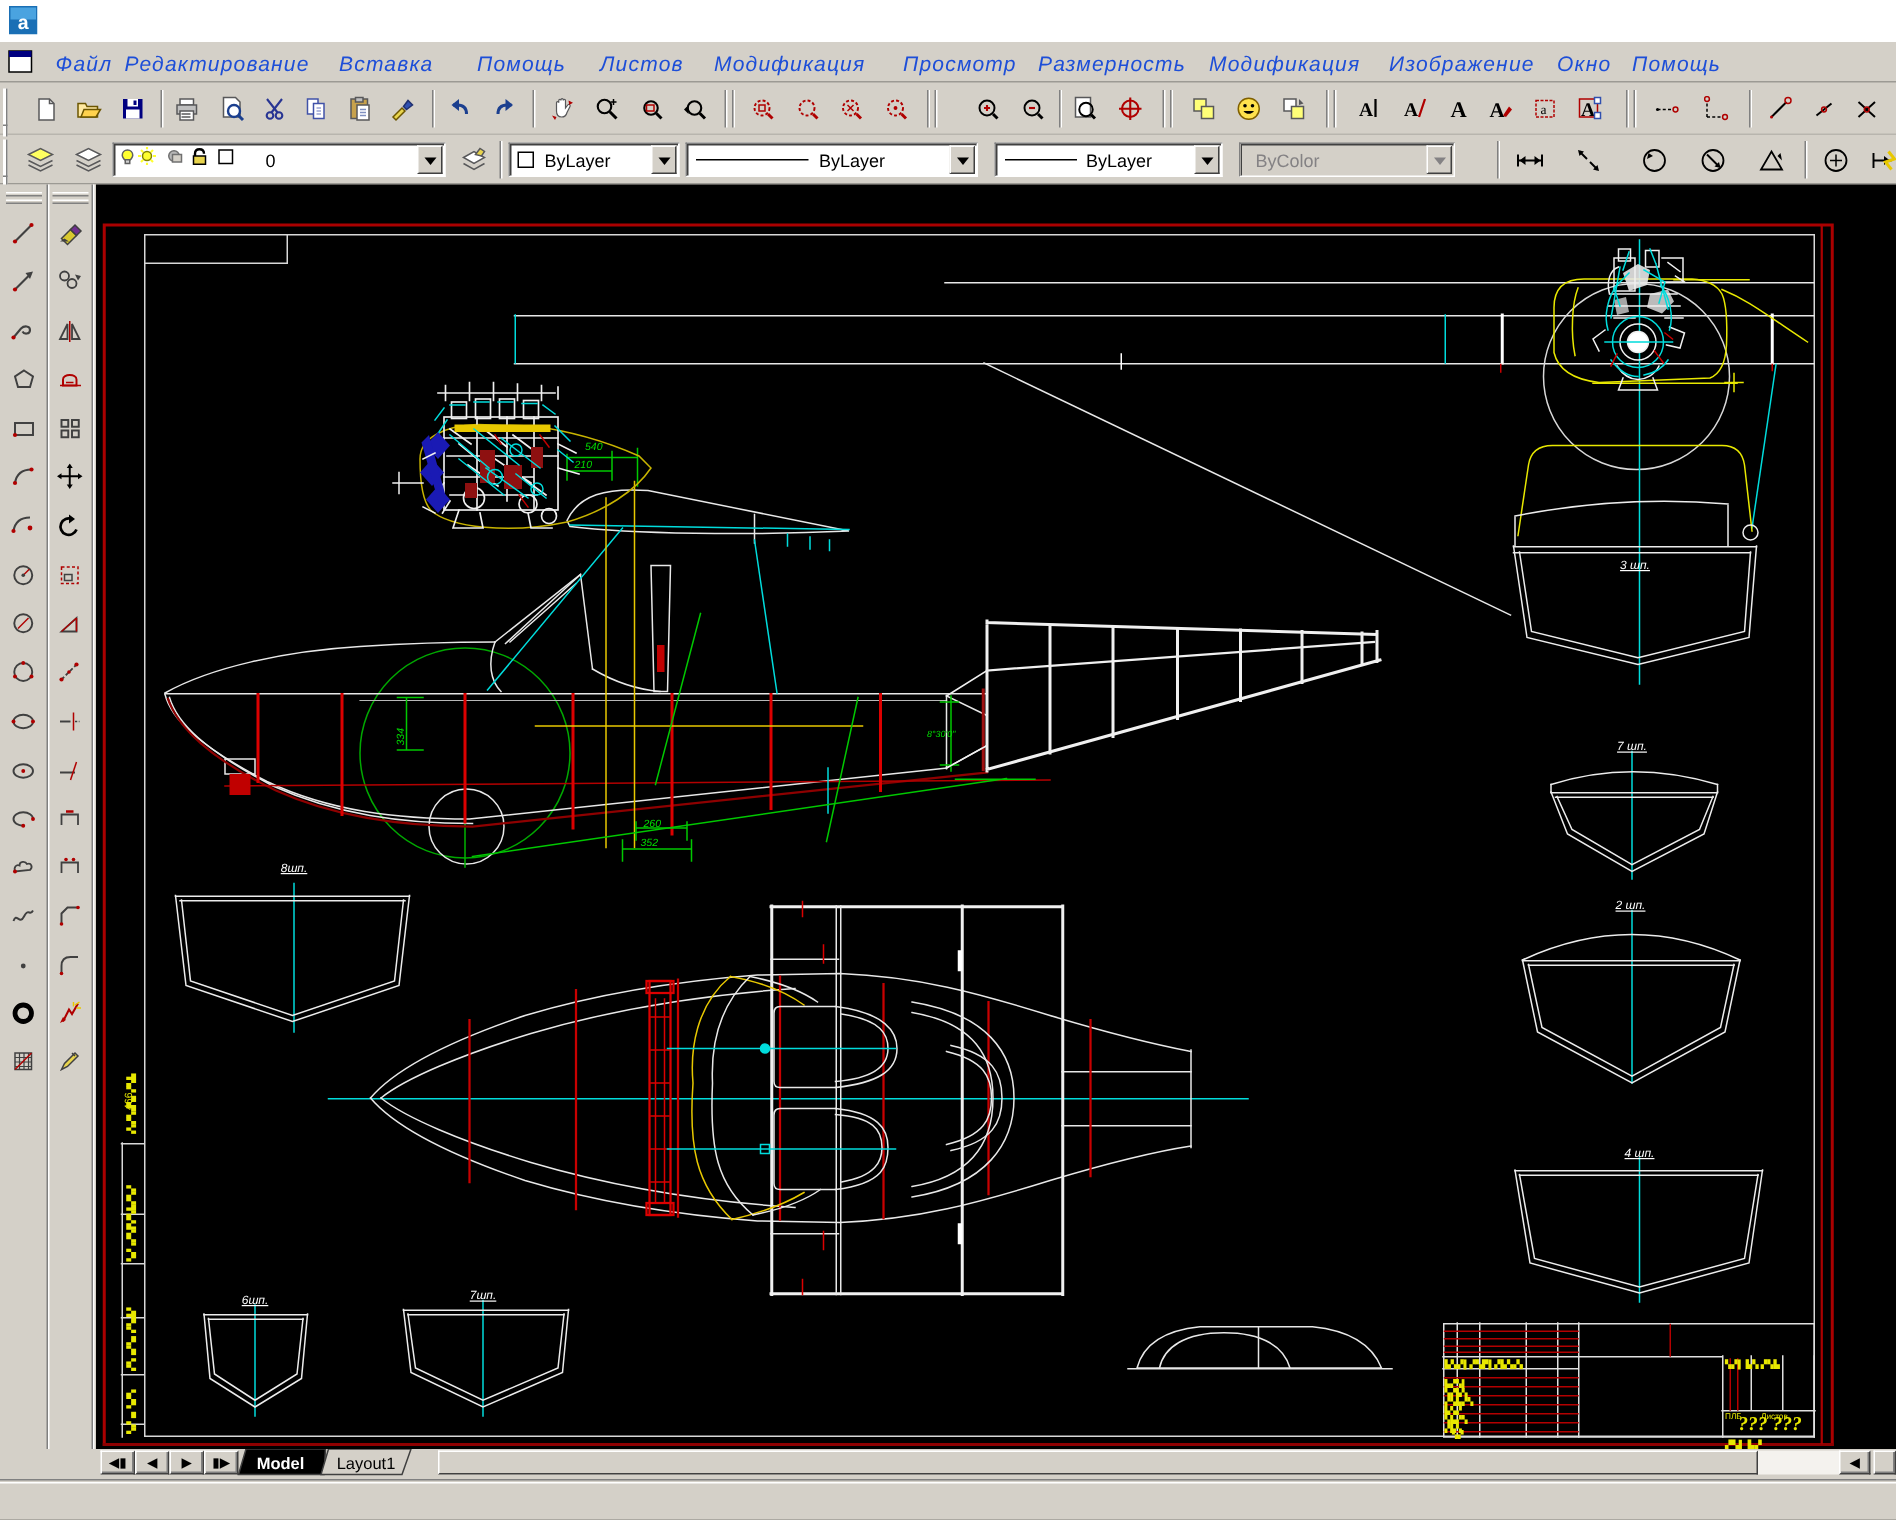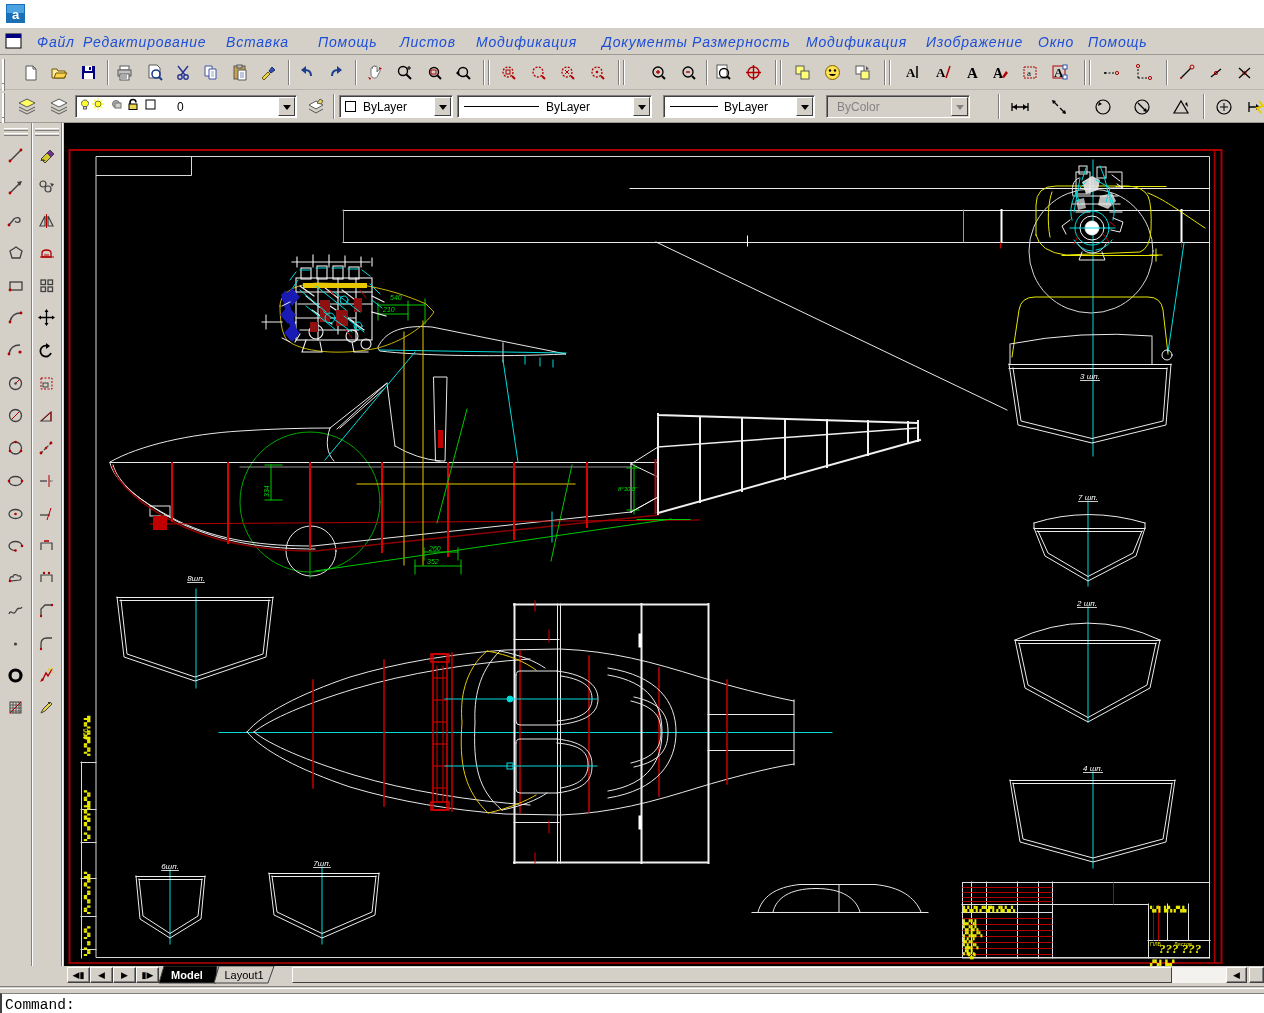--- a/index.html
+++ b/index.html
@@ -47,21 +47,21 @@
     <svg id="mdicon" viewBox="0 0 18 18">
         <rect x="1" y="2" width="15" height="14" fill="#fff" stroke="#000"></rect>
         <rect x="1" y="2" width="15" height="4" fill="#000080"></rect>
       </svg>
     <span class="mi" style="left:37px">Файл</span>
     <span class="mi" style="left:83px">Редактирование</span>
     <span class="mi" style="left:226px">Вставка</span>
     <span class="mi" style="left:318px">Помощь</span>
     <span class="mi" style="left:400px">Листов</span>
     <span class="mi" style="left:476px">Модификация</span>
-    <span class="mi" style="left:602px">Документы</span>
+    <span class="mi" style="left:602px">Просмотр</span>
     <span class="mi" style="left:692px">Размерность</span>
     <span class="mi" style="left:806px">Модификация</span>
     <span class="mi" style="left:926px">Изображение</span>
     <span class="mi" style="left:1038px">Окно</span>
     <span class="mi" style="left:1088px">Помощь</span>
   </div>
   <div id="tb1">
     <div class="grip" style="left:2px">
         <i></i>
         <i></i>
@@ -1028,16 +1028,13 @@
       <text x="88" y="13" font-size="11" fill="#000" text-anchor="middle" font-family="Liberation Sans">Layout1</text>
     </svg>
     <span style="position:absolute;left:292px;top:1px;width:934px;height:16px;background:#f4f2ee"></span>
     <span style="position:absolute;left:292px;top:1px;width:880px;height:16px;background:#d4d0c8;border:1px solid;border-color:#fff #404040 #404040 #fff"></span>
     <span class="navb" style="left:1226px;width:21px">◀</span>
     <span class="navb" style="left:1249px;width:15px"></span>
   </div>
   <div id="cmdsep">
       <div style="position:absolute;left:0;top:2px;width:1264px;height:3px;border-top:1px solid #808080;border-bottom:1px solid #fff"></div>
     </div>
-  <div id="cmdline">
-      <span style="position:absolute;left:3px;top:3px">Command:</span>
-    </div>
 </div>
 
 </body></html>

